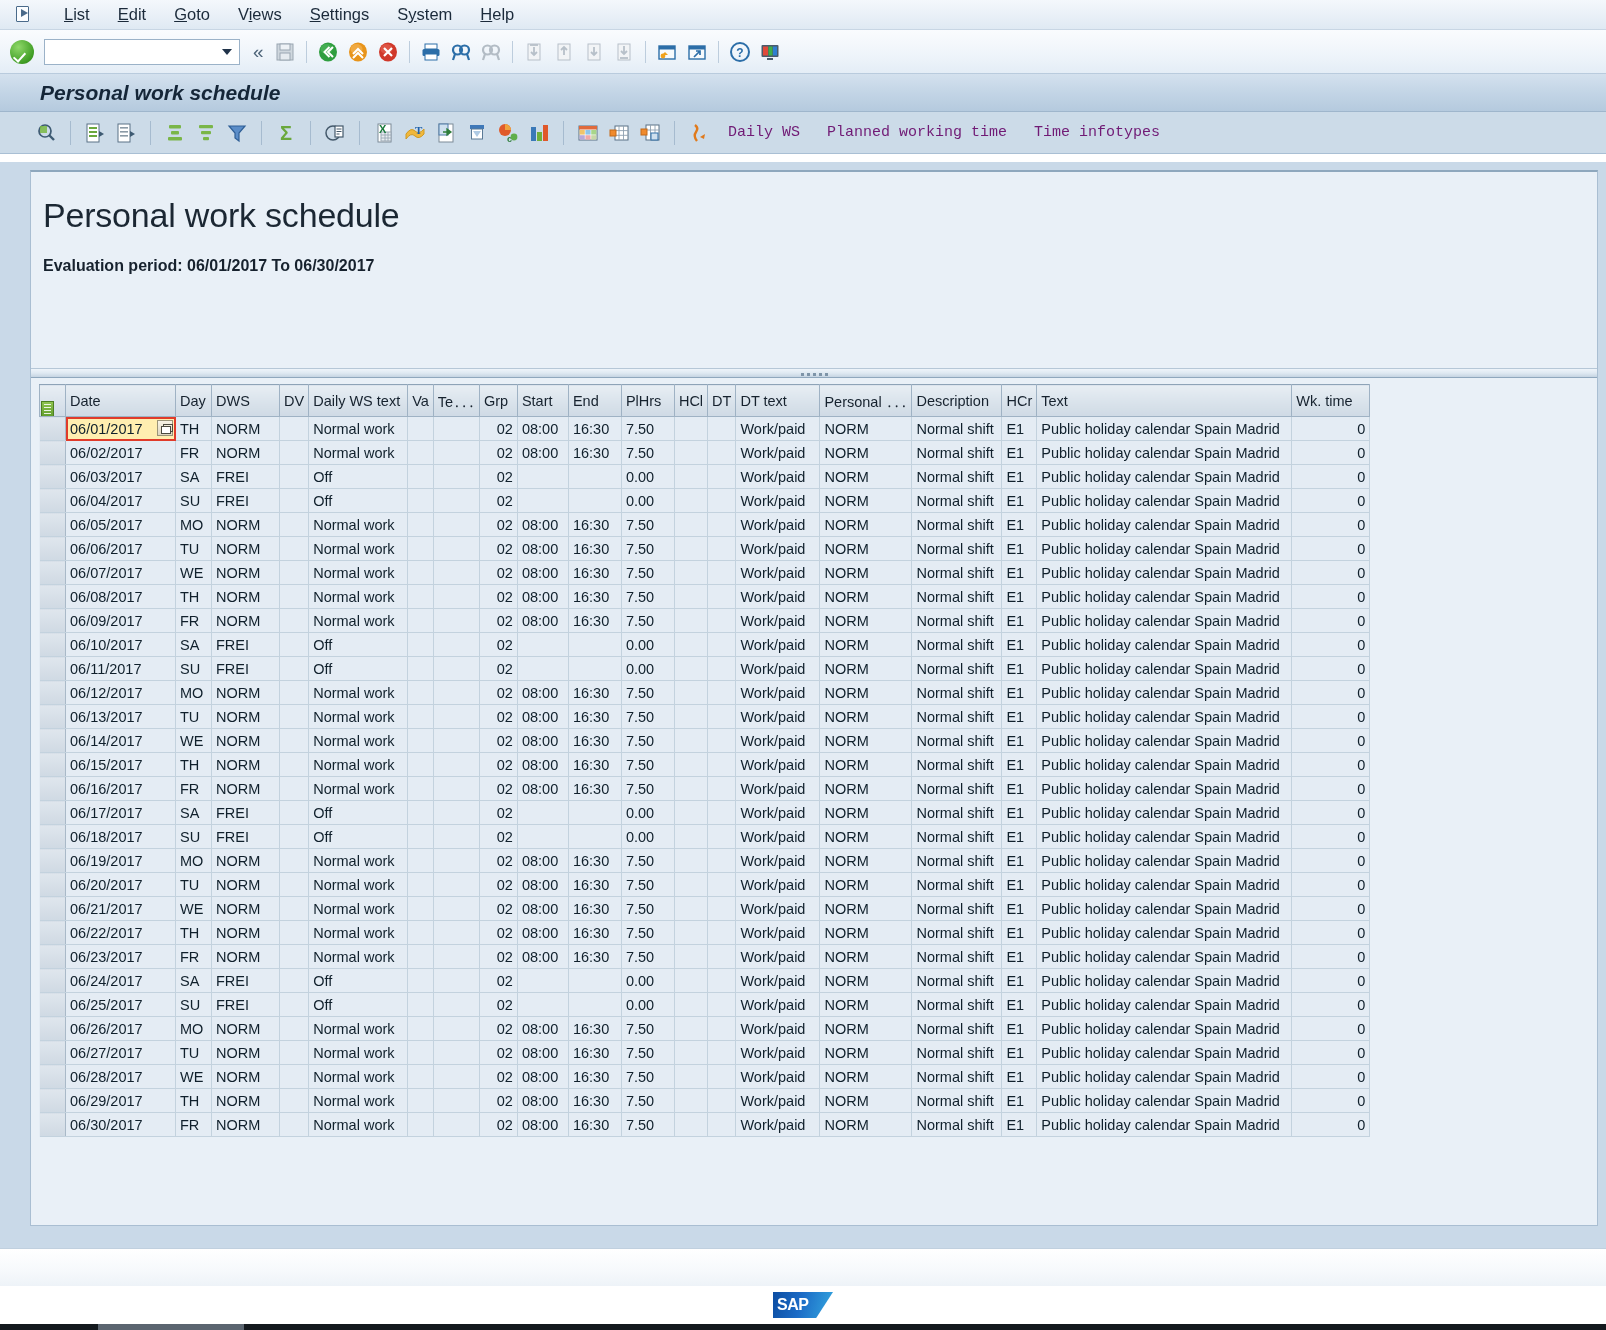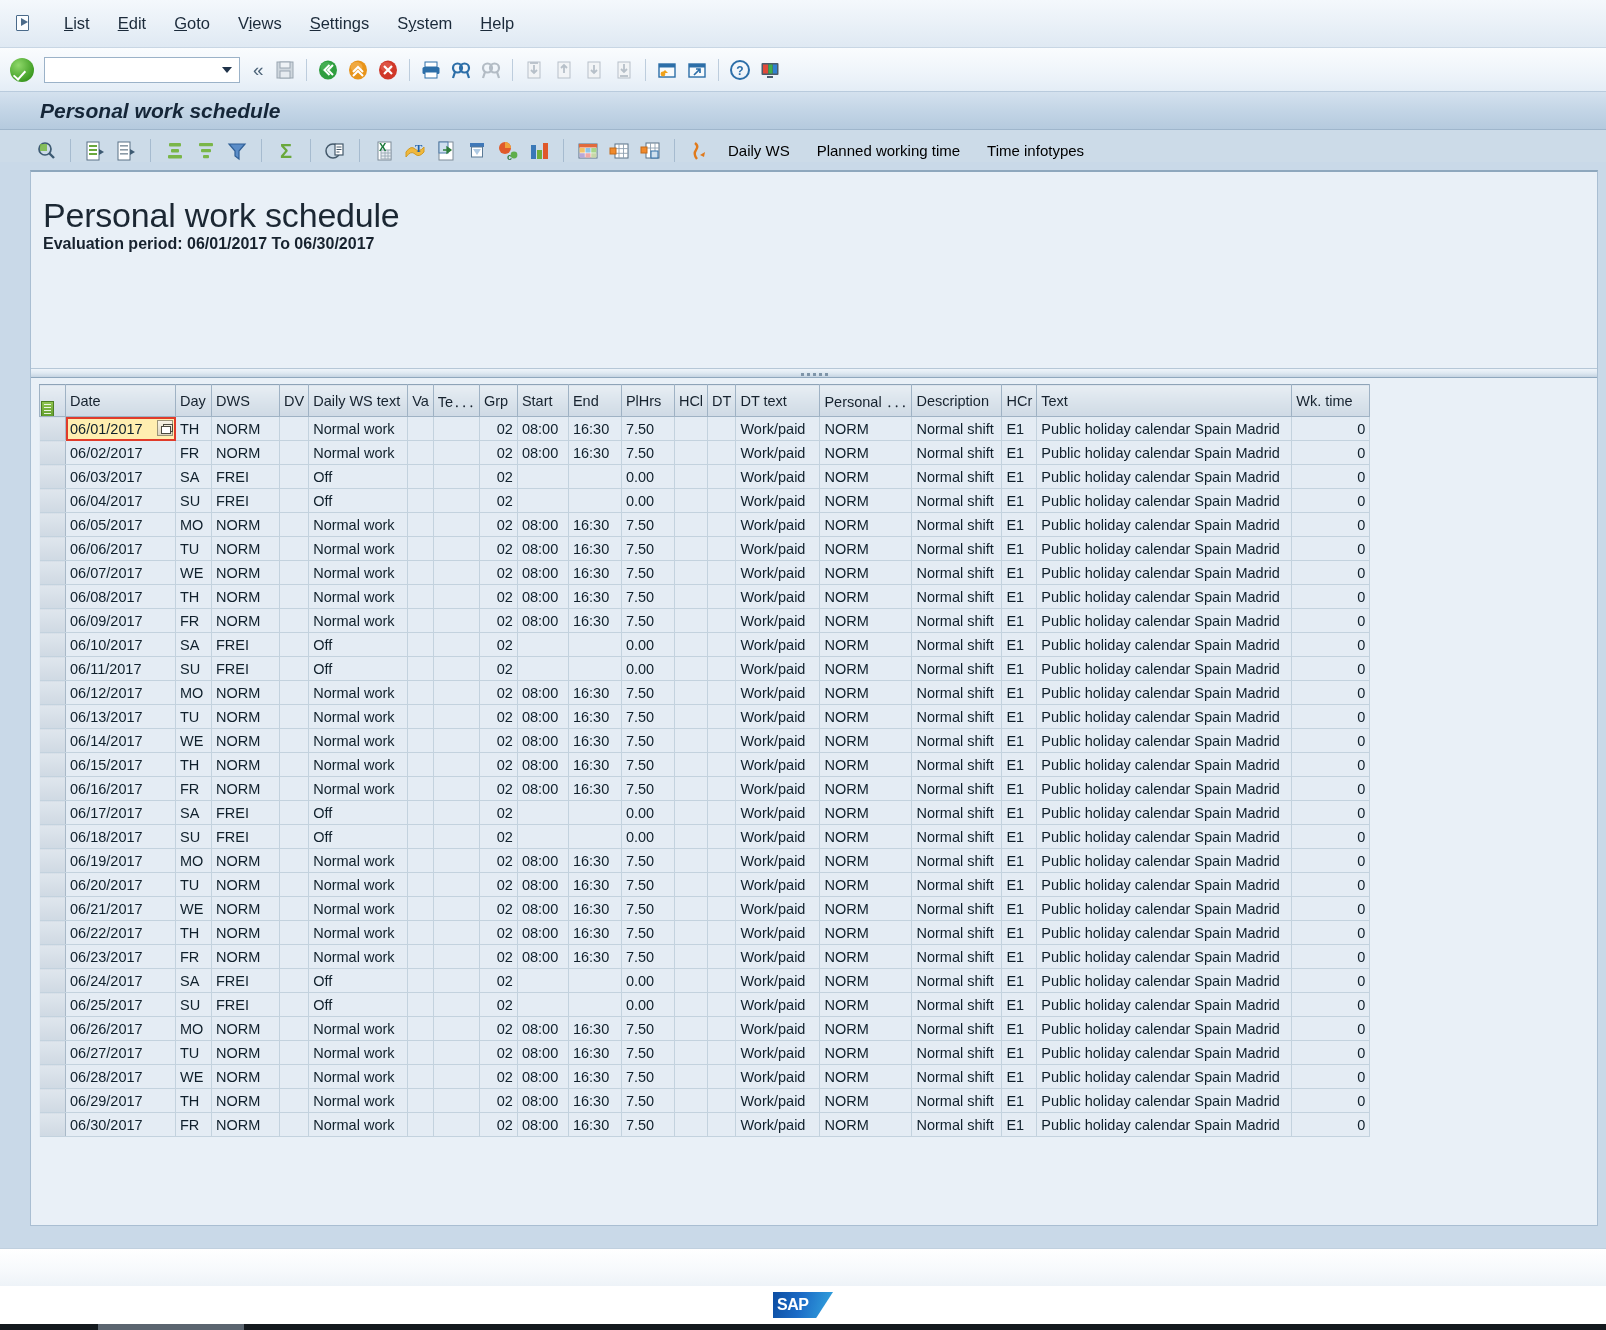--- a/index.html
+++ b/index.html
@@ -6,21 +6,21 @@
   html, body {
     margin: 0; padding: 0;
     width: 1606px; height: 1330px;
     background: #ffffff;
     font-family: "Liberation Sans", sans-serif;
     overflow: hidden;
   }
 
   
   .menubar {
-    height: 48px;
+    height: 30px;
     background: linear-gradient(to bottom, #f4f8fc 0%, #e9f0f7 55%, #dfe9f3 100%);
     display: flex;
     align-items: center;
     padding-left: 14px;
     border-bottom: 1px solid #c8d6e4;
   }
   .menu-sysicon {
     width: 20px; height: 20px;
     margin-right: 16px;
     position: relative;
@@ -112,22 +112,22 @@
   
   .app-toolbar {
     height: 42px;
     background: #ccdbe8;
     display: flex; align-items: center;
     padding-left: 32px; gap: 3px;
     border-bottom: 1px solid #a9bfd4;
   }
   .at-sep { width: 1px; height: 24px; background: #a6bbcf; margin: 0 7px; flex: none; }
   .at-text {
-    font-size: 15px; color: #000000; padding: 4px 12px;
-    white-space: nowrap; cursor: default;
+    font-size: 15px; color: #701a75; padding: 4px 12px;
+    white-space: nowrap; cursor: default; font-family: Liberation Mono, monospace;
   }
 
   
   .content {
     position: absolute;
     left: 0; top: 162px; right: 0; bottom: 82px;
     background: linear-gradient(to bottom,#c9d9e8 0%, #c9d9e8 100%);
     padding: 0 0 0 0;
   }
   .panel {
@@ -138,20 +138,21 @@
     border-top: 2px solid #8ea7bd;
   }
 
   .hdr-block { padding: 24px 0 0 12px; }
   .hdr-title {
     font-size: 34px; color: #1b2733; font-weight: normal;
     letter-spacing: -0.2px;
   }
   .hdr-sub {
     font-size: 16px; font-weight: bold; color: #17222e;
+    margin-top: 22px;
   }
 
   .splitter {
     position: absolute; left: 0; right: 0; top: 196px;
     height: 10px;
     background: linear-gradient(to bottom,#eef4fa 0%, #dbe6f0 45%, #ced ​ 100%);
     background: linear-gradient(to bottom,#eef4fa 0%, #dfe9f2 50%, #c5d4e2 100%);
     border-top: 1px solid #b6c7d7;
     border-bottom: 1px solid #8fa7bd;
   }

